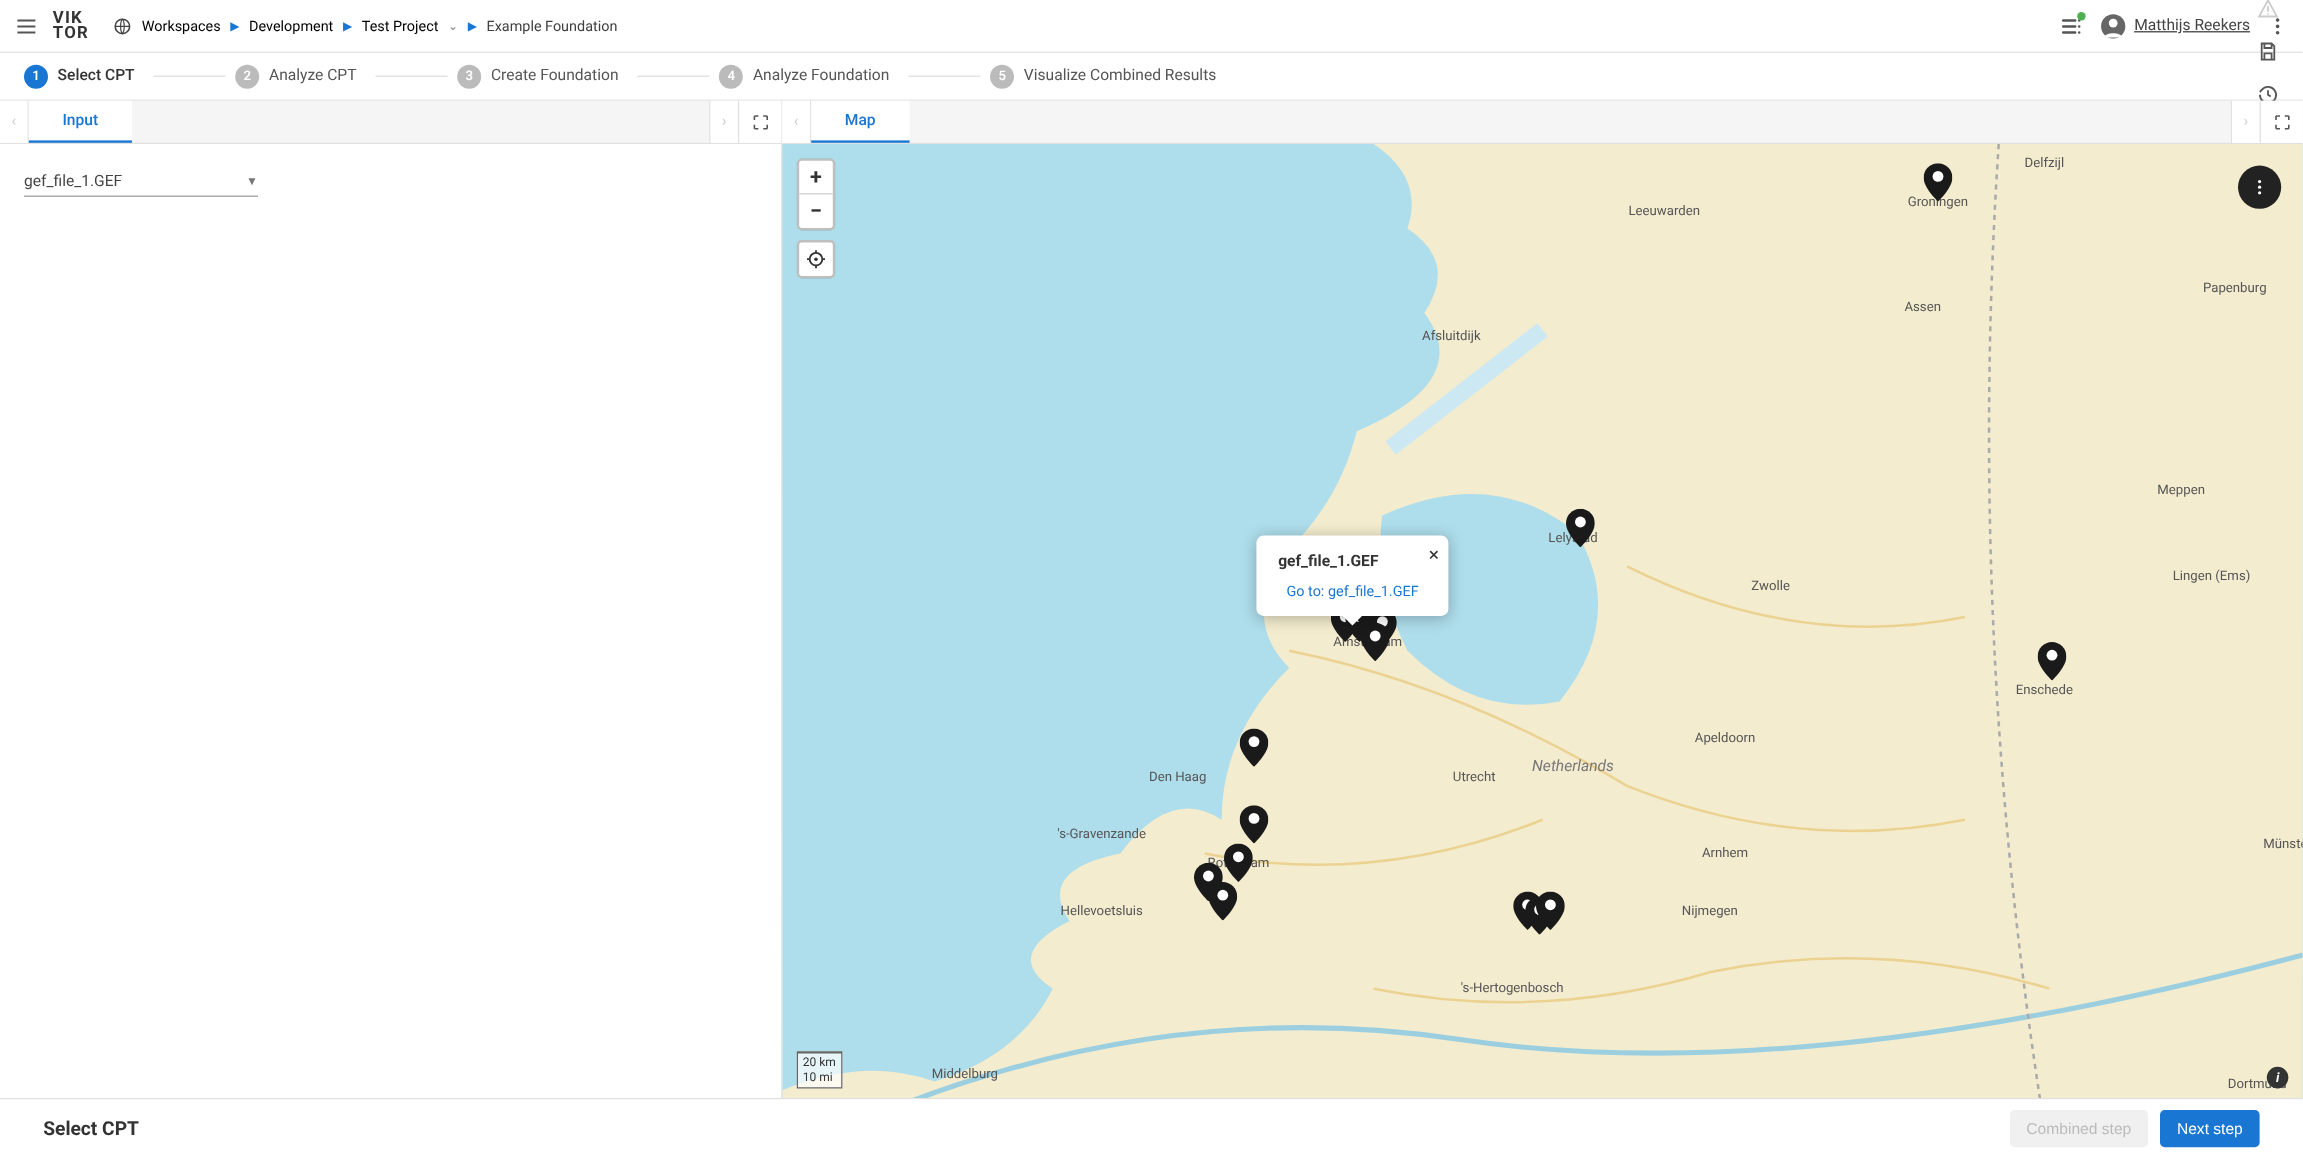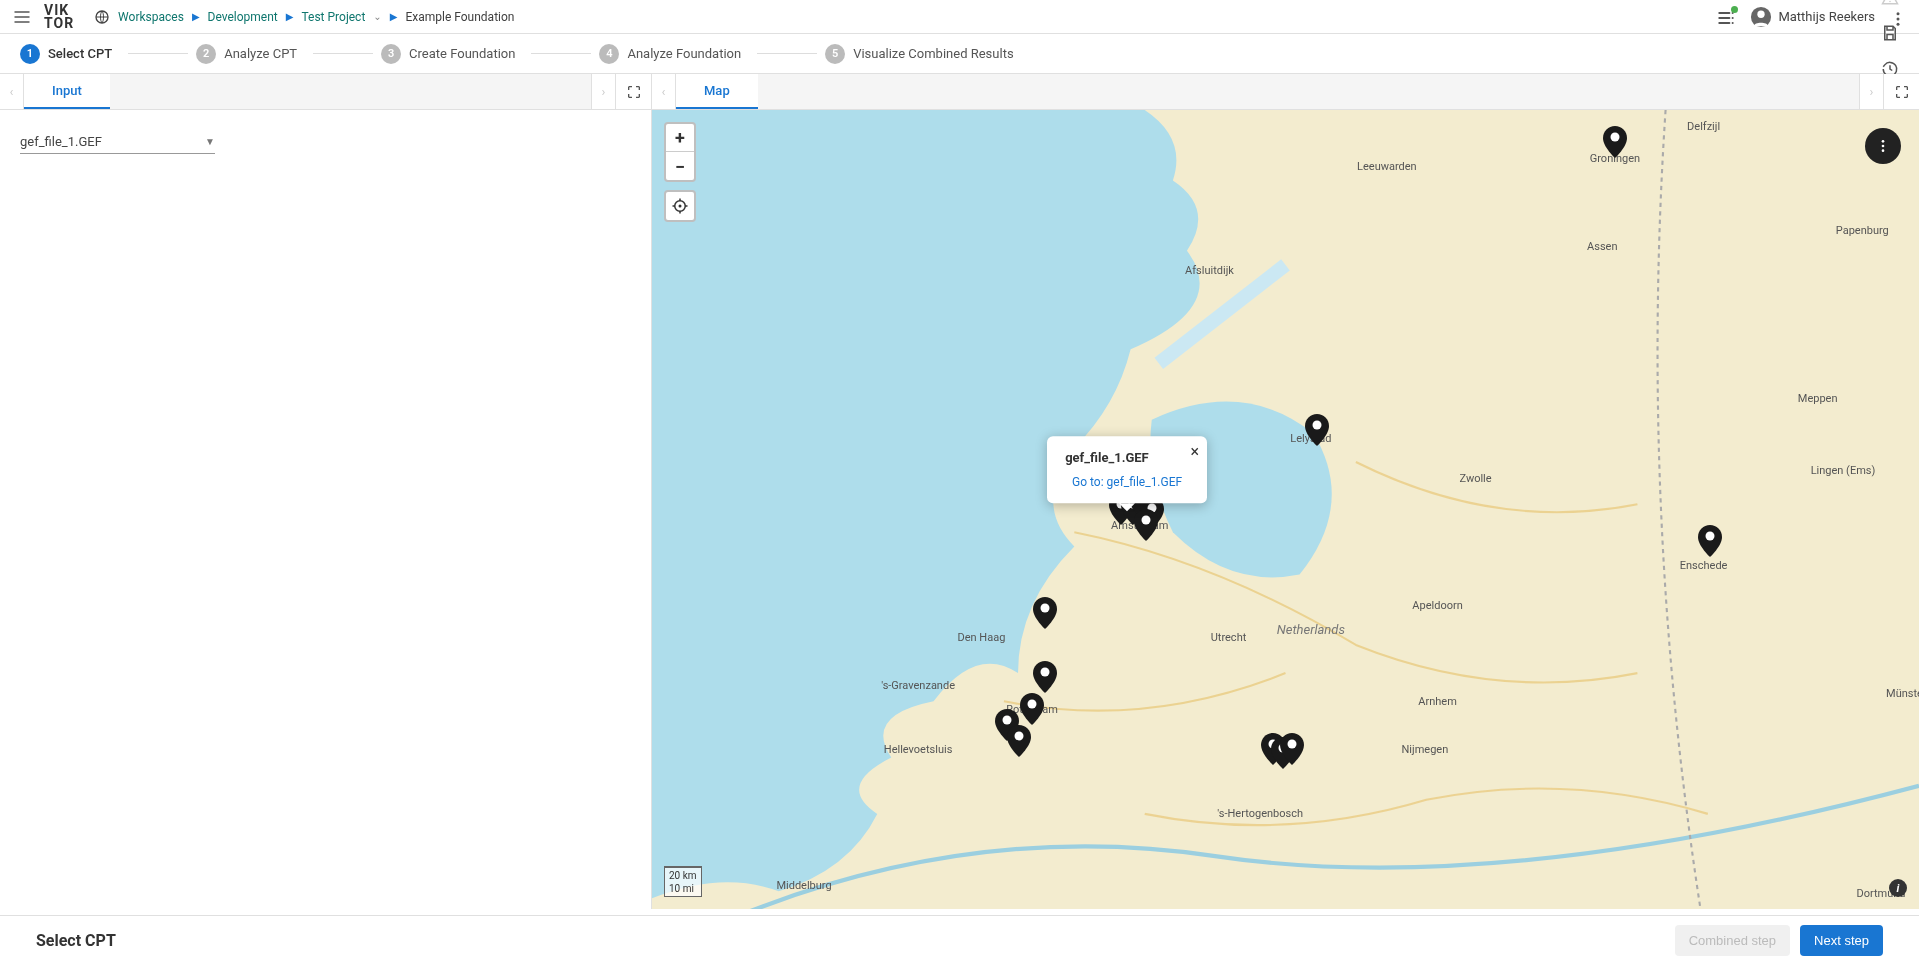--- a/index.html
+++ b/index.html
@@ -1,27 +1,27 @@
 <!DOCTYPE html>
 <html><head>
 <meta charset="utf-8">
 <style>
 * { box-sizing: border-box; margin: 0; padding: 0; }
 body { font-family: -apple-system, BlinkMacSystemFont, "Segoe UI", Roboto, Arial, sans-serif; font-size: 13px; color: #333; background: #fff; overflow: hidden; }
 
 
-.header { display: flex; align-items: center; height: 34px; padding: 0 12px; border-bottom: 1px solid #e0e0e0; }
+.header { display: flex; align-items: center; height: 44px; padding: 0 12px; border-bottom: 1px solid #e0e0e0; }
 .menu-icon { width: 20px; height: 20px; cursor: pointer; margin-right: 12px; }
 .logo { font-weight: 700; font-size: 14px; line-height: 0.9; letter-spacing: 1px; margin-right: 20px; }
 .breadcrumb { display: flex; align-items: center; gap: 8px; font-size: 12px; }
-.breadcrumb-item { color: #0f766e; cursor: pointer; }
+.breadcrumb-item { color: #000000; cursor: pointer; }
 .breadcrumb-item.dim { color: #404040; }
 .breadcrumb-sep { color: #1976d2; font-size: 10px; }
 .globe-icon { width: 16px; height: 16px; }
-.header-right { margin-left: auto; display: flex; align-items: flex-end; gap: 14px; }
+.header-right { margin-left: auto; display: flex; align-items: center; gap: 14px; text-decoration: underline; }
 .tasks-icon { position: relative; }
 .green-dot { position: absolute; top: -2px; right: -2px; width: 7px; height: 7px; background: #4caf50; border-radius: 50%; }
 .user-area { display: flex; align-items: center; gap: 6px; font-size: 13px; color: #444; }
 .avatar-icon { width: 22px; height: 22px; }
 .dots-icon { width: 18px; height: 18px; cursor: pointer; }
 
 
 .steps-bar { display: flex; align-items: center; height: 40px; padding: 0 20px; border-bottom: 1px solid #e0e0e0; }
 .step { display: flex; align-items: center; gap: 8px; font-size: 13px; color: #555; margin-right: 8px; }
 .step-num { width: 20px; height: 20px; border-radius: 50%; background: #bbb; color: #fff; display: flex; align-items: center; justify-content: center; font-size: 11px; font-weight: 600; }

